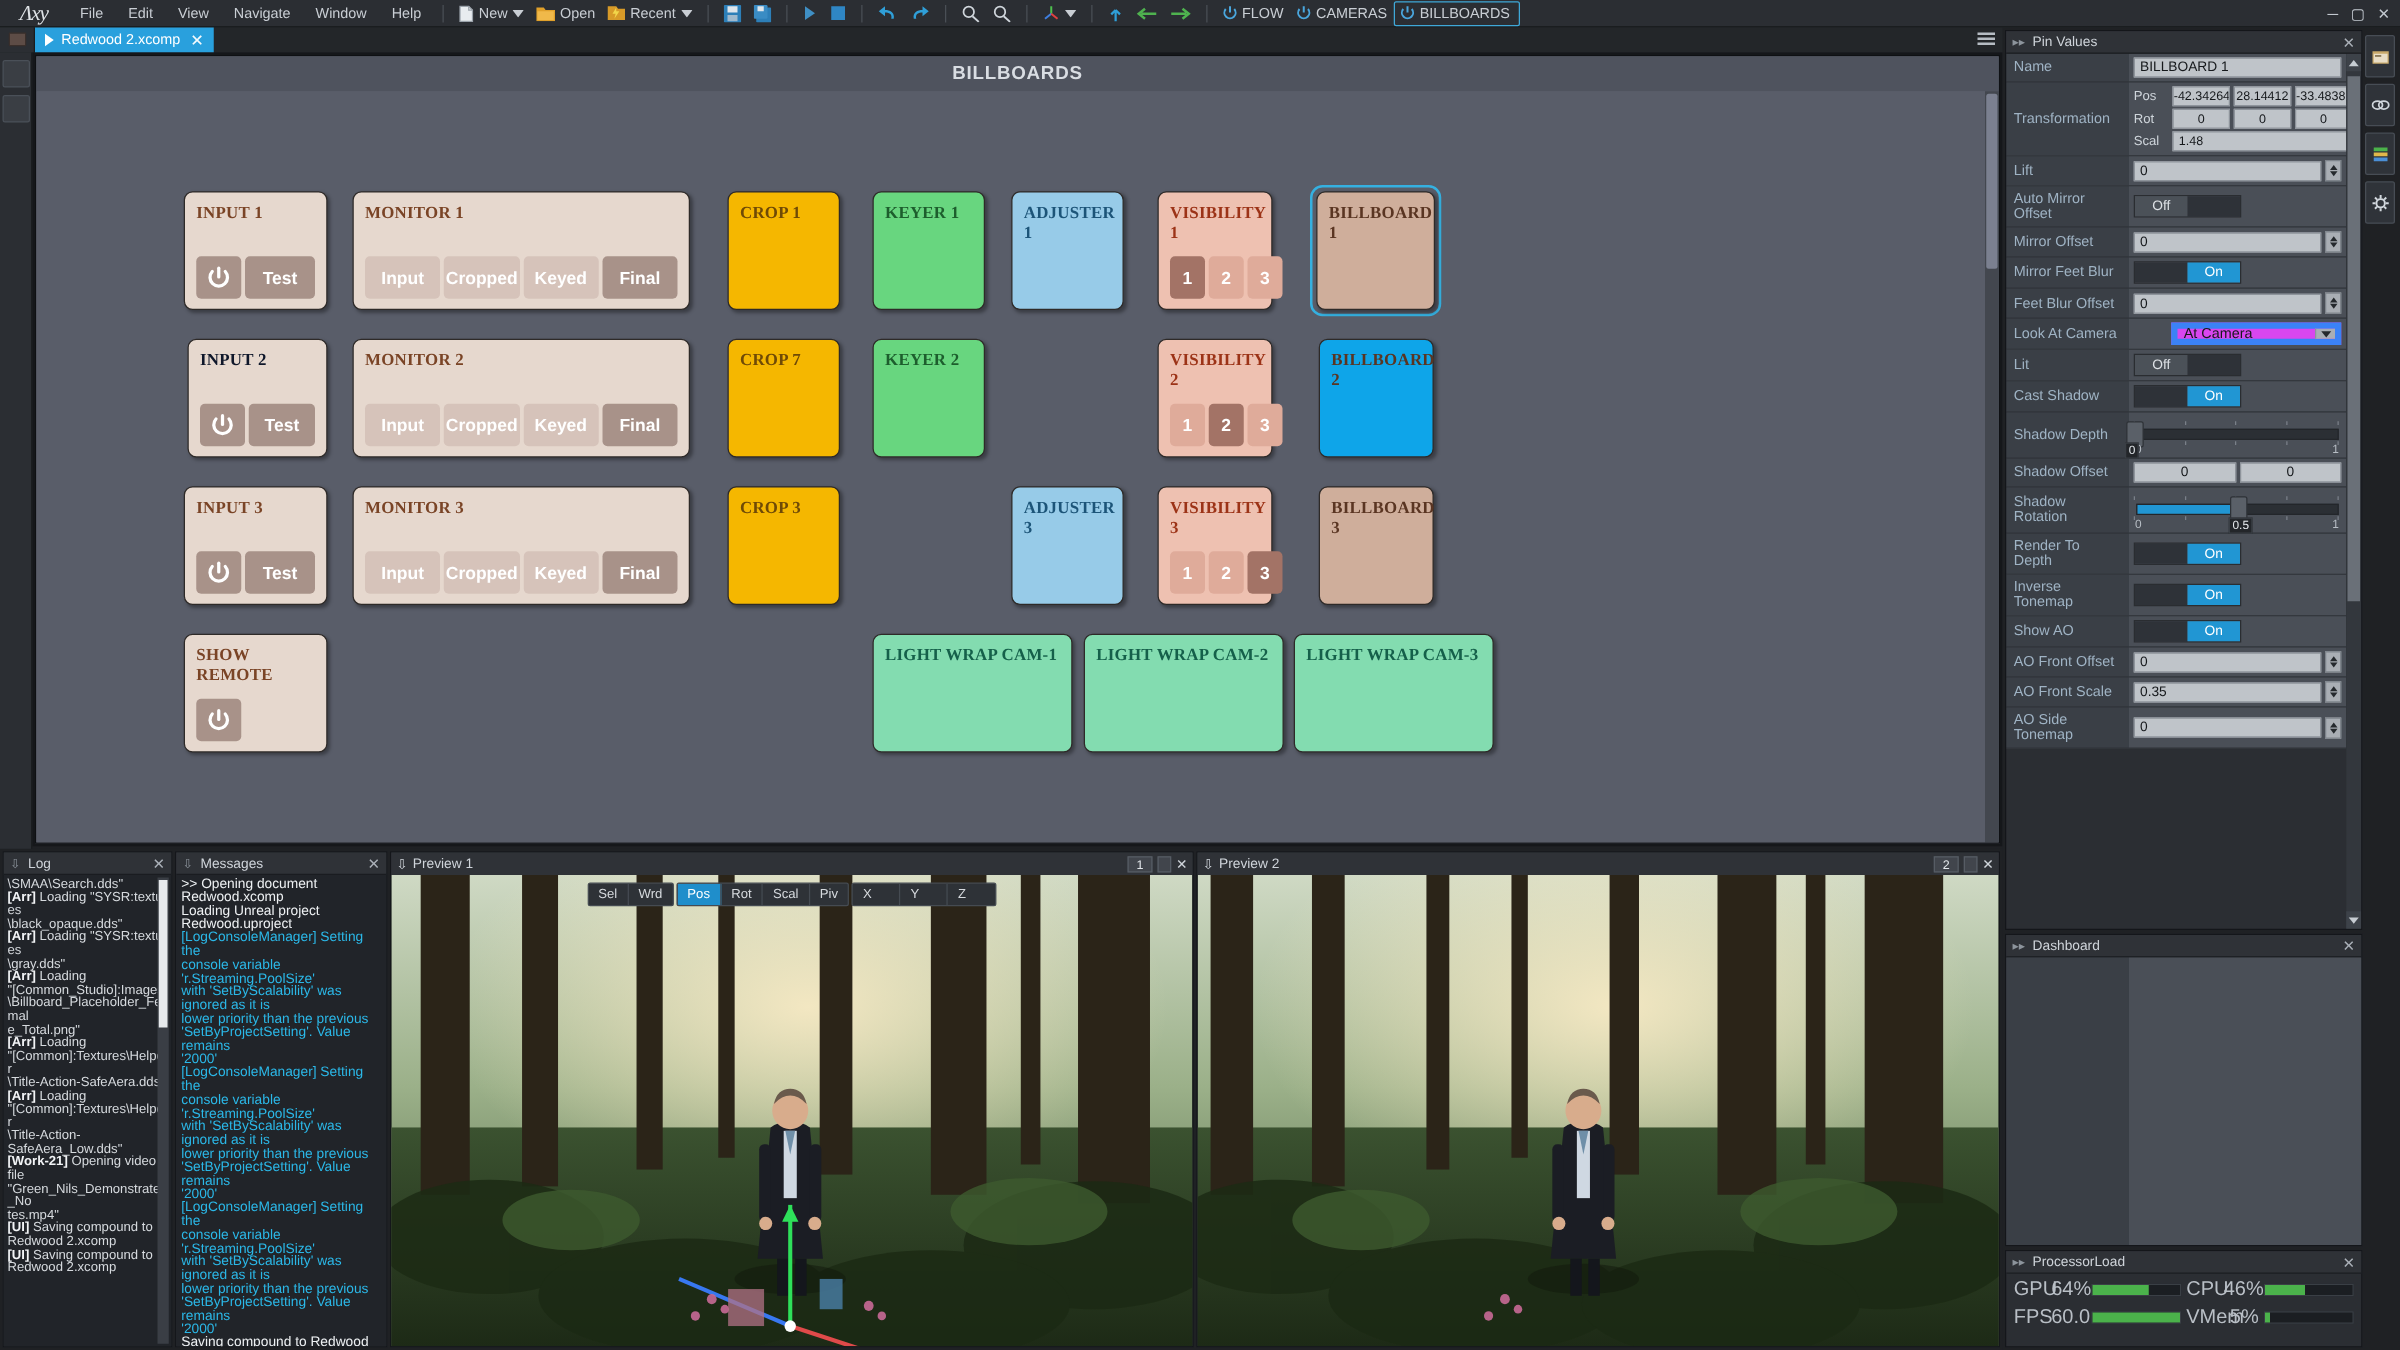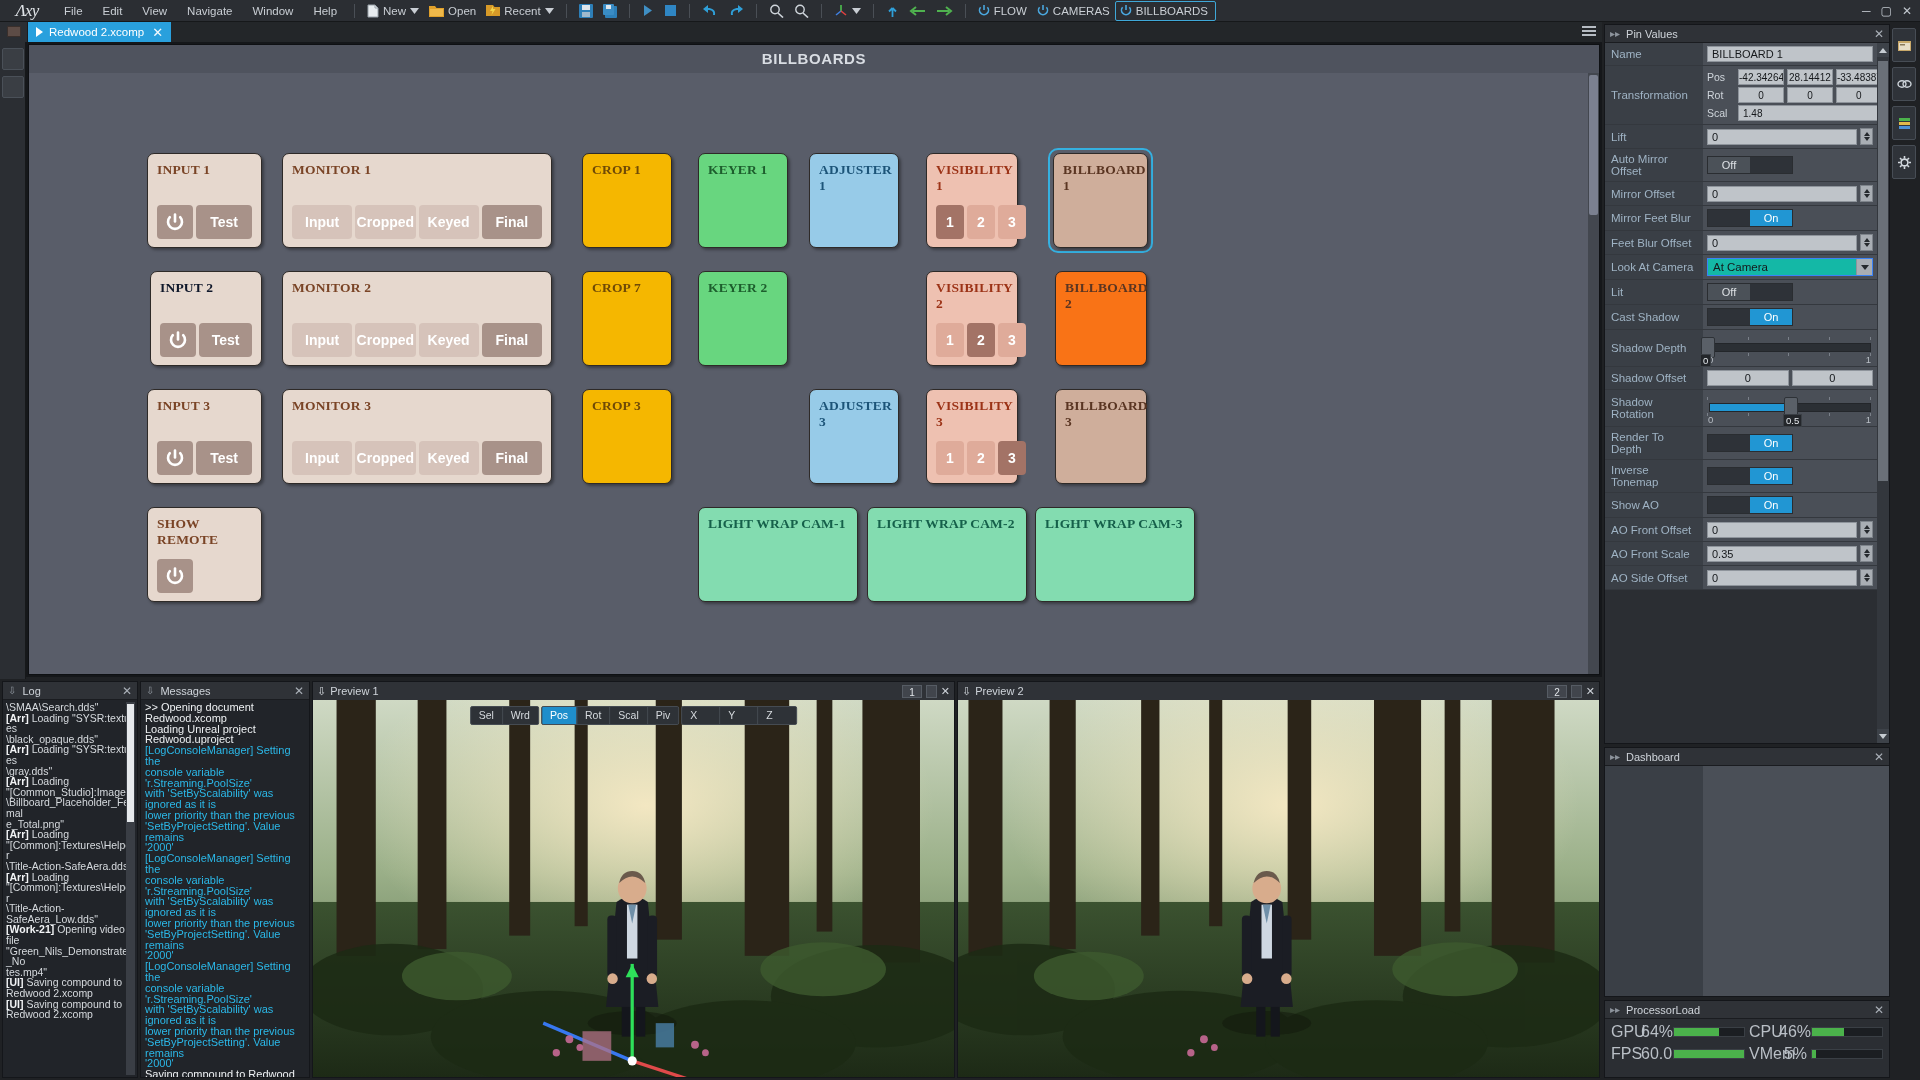--- a/index.html
+++ b/index.html
@@ -122,21 +122,21 @@
   .spin { width:13px; height:17px; background:#a9aeb4; border:1px solid #7e848b; display:flex;flex-direction:column;align-items:center;justify-content:center; gap:1px;}
   .spin i { width:0;height:0;border-left:3px solid transparent;border-right:3px solid transparent;}
   .spin i.u { border-bottom:4px solid #25292d; }
   .spin i.d { border-top:4px solid #25292d; }
   .toggle { display:flex; width:86px; height:18px; border:1px solid #2a2d31; }
   .toggle span { flex:1; display:flex;align-items:center;justify-content:center; font-size:11px; }
   .toggle .off-l { background:#4b5158; color:#dde1e5;}
   .toggle .off-r { background:#2e3238; }
   .toggle .on-l { background:#2e3238; }
   .toggle .on-r { background:#2196d3; color:#ffffff;}
-  .combo { flex:1; display:flex; background:#14b8a6; border:1px solid #3b82f6; height:18px; align-items:center;}
+  .combo { flex:1; display:flex; background:#d946ef; border:5px solid #3b82f6; height:18px; align-items:center;margin-left:30px;}
   .combo .txt { flex:1; padding:0 5px; font-size:11.5px; color:#15181b;}
   .combo .arr { width:16px; height:100%; background:#a9aeb4; border-left:1px solid #8e949b; display:flex;align-items:center;justify-content:center;}
   .combo .arr i { width:0;height:0;border-left:4px solid transparent;border-right:4px solid transparent;border-top:5px solid #25292d;}
   .slider { flex:1; position:relative; height:30px; }
   .strack { position:absolute; left:2px; right:2px; top:10px; height:9px; background:#2b2f34; border:1px solid #23262a;}
   .sfill { position:absolute; left:0; top:0; bottom:0; background:#2196d3; }
   .sknob { position:absolute; top:4px; width:14px; height:21px; background:#5a6068; border:1px solid #2e3237; border-radius:2px;}
   .stick { position:absolute; width:1px; height:3px; background:#7a8089;}
   .slabel { position:absolute; font-size:9.5px; color:#b8bec5; top:21px;}
   .slabel.box { background:#23262a; color:#e6eaee; padding:0 2px; border:1px solid #3a3f45;}
@@ -432,21 +432,21 @@
             <div class="wtitle" style="color: rgb(29, 94, 45);">KEYER 2</div>
           </div>
           <div class="widget" style="left: 897px; top: 198px; width: 92px; height: 95px; background: rgb(238, 193, 177);">
             <div class="wtitle" style="color: rgb(156, 51, 23);">VISIBILITY 2</div>
             <div class="wrow">
               <div class="wbtn" style="background: rgb(223, 171, 154); flex: 0 0 28px; color: rgb(255, 255, 255);">1</div>
               <div class="wbtn" style="background: rgb(163, 115, 102); flex: 0 0 28px; color: rgb(255, 255, 255);">2</div>
               <div class="wbtn" style="background: rgb(223, 171, 154); flex: 0 0 28px; color: rgb(255, 255, 255);">3</div>
             </div>
           </div>
-          <div class="widget" style="left: 1026px; top: 198px; width: 92px; height: 95px; background: #f97316;">
+          <div class="widget" style="left: 1026px; top: 198px; width: 92px; height: 95px; background: #0ea5e9;">
             <div class="wtitle" style="color: rgb(90, 53, 34);">BILLBOARD 2</div>
           </div>
           <div class="widget" style="left: 118px; top: 316px; width: 115px; height: 95px; background: rgb(230, 216, 206);">
             <div class="wtitle" style="color: rgb(122, 68, 38);">INPUT 3</div>
             <div class="wrow" style="justify-content: space-between;">
               <div class="wbtn" style="background: rgb(168, 146, 137); flex: 0 0 36px;">
                 <svg width="22" height="22" viewBox="0 0 22 22">
                   <path d="M11 3.5v7" stroke="#ffffff" stroke-width="2.6" stroke-linecap="round"></path>
                   <path d="M5.8 6.2a7 7 0 1 0 10.4 0" stroke="#ffffff" stroke-width="2.6" fill="none" stroke-linecap="round"></path>
                 </svg>
@@ -949,21 +949,21 @@
                 <div class="plabel">AO Front Scale</div>
                 <div class="pval">
                   <span class="field">0.35</span>
                   <span class="spin">
                     <i class="u"></i>
                     <i class="d"></i>
                   </span>
                 </div>
               </div>
               <div class="prow">
-                <div class="plabel">AO Side Offset</div>
+                <div class="plabel">AO Side Tonemap</div>
                 <div class="pval">
                   <span class="field">0</span>
                   <span class="spin">
                     <i class="u"></i>
                     <i class="d"></i>
                   </span>
                 </div>
               </div>
             </div>
           <div class="pscroll">

